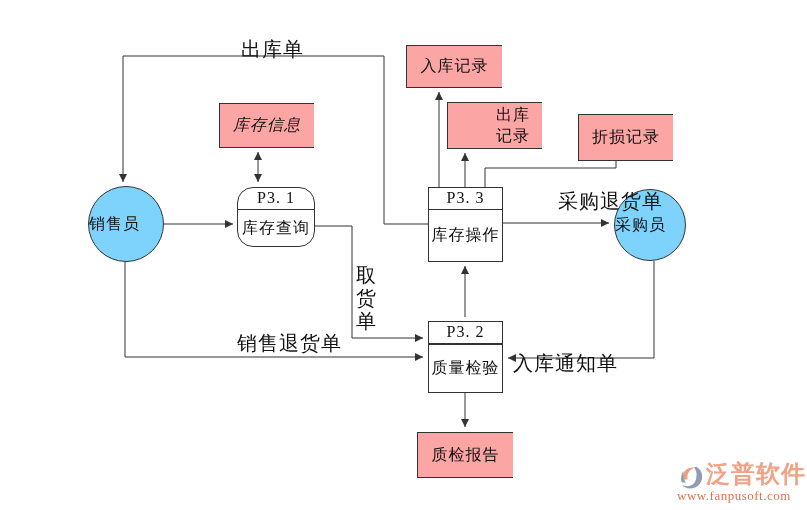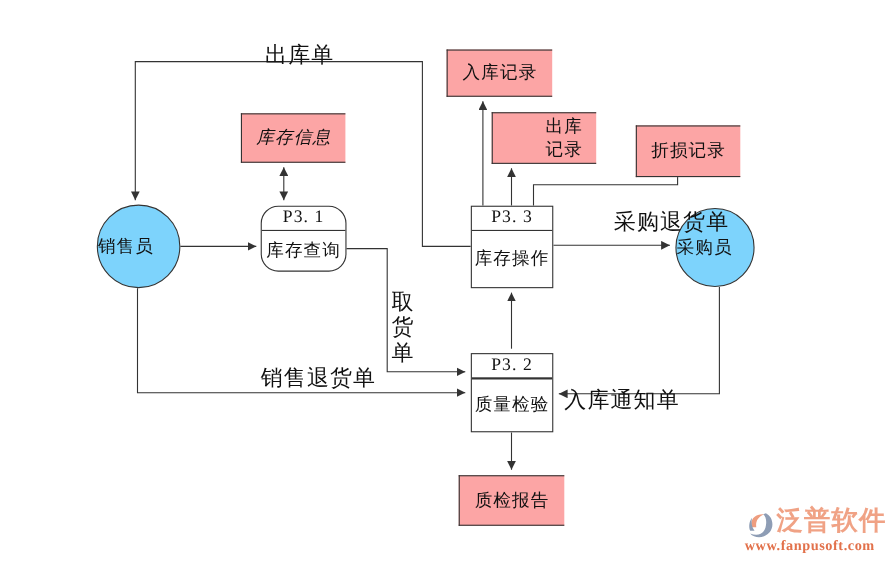--- a/index.html
+++ b/index.html
@@ -42,21 +42,21 @@
   .wm-icon{position:absolute;left:2px;top:3px;}
   .wm-brand{
     position:absolute;left:30px;top:0px;
     font-family:"Liberation Sans","DejaVu Sans",sans-serif;
     font-weight:bold;font-size:24px;line-height:28px;
     color:var(--brand-color,#f0a285);letter-spacing:1px;white-space:nowrap;
   }
   .wm-url{
     position:absolute;left:1px;top:28px;
     font-family:"Liberation Serif","DejaVu Serif",serif;
-    font-weight:bold;font-size:13px;
+    font-weight:normal;font-size:13px;
     color:var(--url-color,#e2714b);letter-spacing:0.5px;white-space:nowrap;
   }
 </style>
 </head>
 <body>
 
 <div class="canvas">
 
   <svg class="wires" viewBox="0 0 807 510" fill="none" stroke="#333" stroke-width="1">
     <defs>

